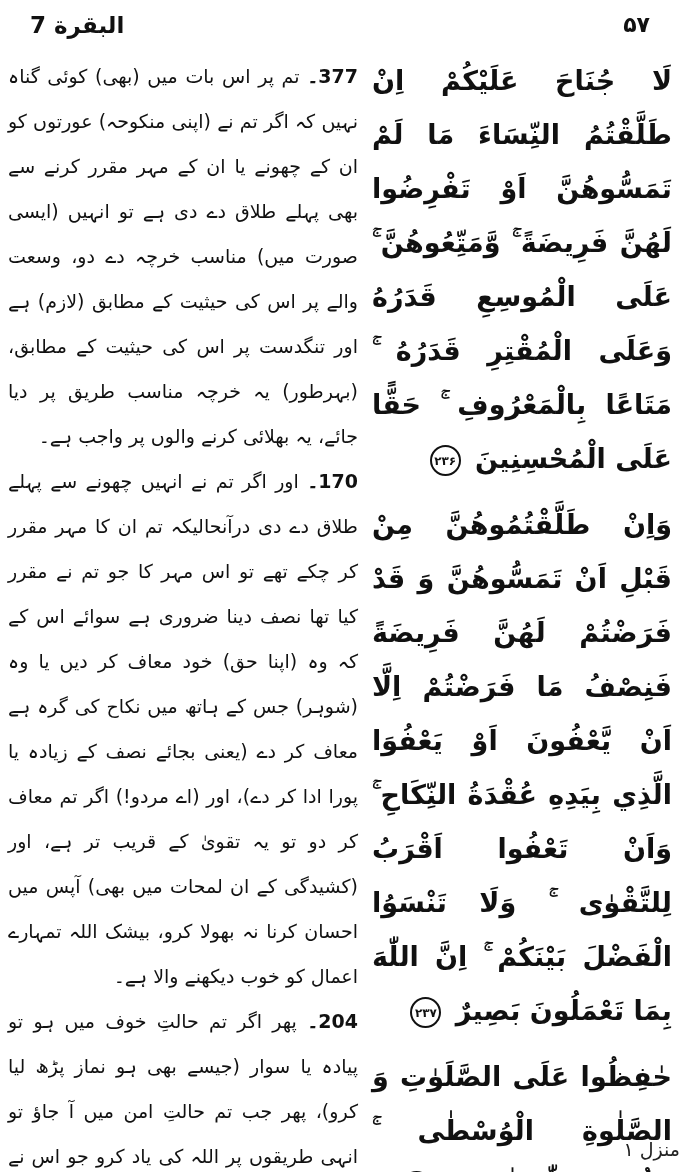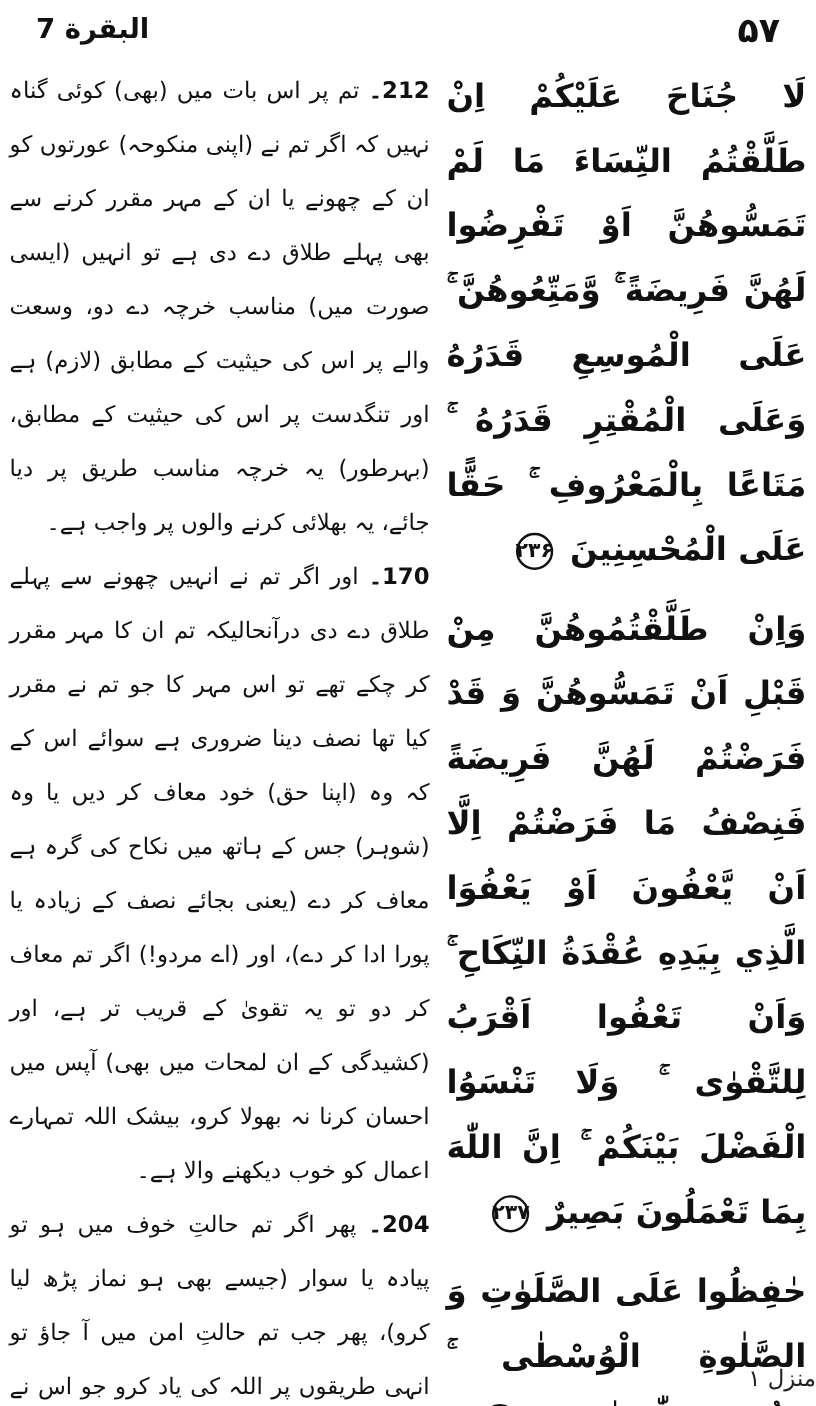--- a/index.html
+++ b/index.html
@@ -17,21 +17,21 @@
   .header{
     display:flex;
     flex-direction:row;
     justify-content:space-between;
     align-items:flex-start;
     padding:8px 30px 0 30px;
     font-weight:bold;
     font-size:23px;
     line-height:34px;
   }
-  .header .h-num{font-size:29px;}
+  .header .h-num{font-size:22px;}
   
   .columns{
     display:flex;
     flex-direction:row;   
     gap:14px;
     padding:12px 8px 0 8px;
     box-sizing:border-box;
   }
   .arabic-col{
     width:300px;
@@ -43,21 +43,21 @@
     text-justify:inter-word;
   }
   .arabic-col .verse{margin:0 0 12px 0;}
   .vnum{
     display:inline-flex;
     align-items:center;
     justify-content:center;
     width:27px;height:27px;
     border:2.5px solid #111;
     border-radius:50%;
-    font-size:17px;
+    font-size:12px;
     font-weight:bold;
     line-height:1;
     vertical-align:middle;
     margin-inline-start:5px;
   }
   .urdu-col{
     flex:1 1 auto;
     font-size:19px;
     line-height:45px;
     text-align:justify;
@@ -97,21 +97,21 @@
       </div>
       <div class="verse">
         <span class="vtext">حٰفِظُوا عَلَى الصَّلَوٰتِ وَ الصَّلٰوةِ الْوُسْطٰى ۚ وَقُومُوا لِلّٰهِ قٰنِتِينَ</span>
         <span class="vnum">۲۳۸</span>
       </div>
 
     </div>
 
     <div class="urdu-col">
       <p class="para">
-        <span class="marker">212۔</span>
+        <span class="marker">377۔</span>
         <span>تم پر اس بات میں (بھی) کوئی گناہ نہیں کہ اگر تم نے (اپنی منکوحہ) عورتوں کو ان کے چھونے یا ان کے مہر مقرر کرنے سے بھی پہلے طلاق دے دی ہے تو انہیں (ایسی صورت میں) مناسب خرچہ دے دو، وسعت والے پر اس کی حیثیت کے مطابق (لازم) ہے اور تنگدست پر اس کی حیثیت کے مطابق، (بہرطور) یہ خرچہ مناسب طریق پر دیا جائے، یہ بھلائی کرنے والوں پر واجب ہے۔</span>
       </p>
       <p class="para">
         <span class="marker">170۔</span>
         <span>اور اگر تم نے انہیں چھونے سے پہلے طلاق دے دی درآنحالیکہ تم ان کا مہر مقرر کر چکے تھے تو اس مہر کا جو تم نے مقرر کیا تھا نصف دینا ضروری ہے سوائے اس کے کہ وہ (اپنا حق) خود معاف کر دیں یا وہ (شوہر) جس کے ہاتھ میں نکاح کی گرہ ہے معاف کر دے (یعنی بجائے نصف کے زیادہ یا پورا ادا کر دے)، اور (اے مردو!) اگر تم معاف کر دو تو یہ تقویٰ کے قریب تر ہے، اور (کشیدگی کے ان لمحات میں بھی) آپس میں احسان کرنا نہ بھولا کرو، بیشک اللہ تمہارے اعمال کو خوب دیکھنے والا ہے۔</span>
       </p>
       <p class="para">
         <span class="marker">204۔</span>
         <span>پھر اگر تم حالتِ خوف میں ہو تو پیادہ یا سوار (جیسے بھی ہو نماز پڑھ لیا کرو)، پھر جب تم حالتِ امن میں آ جاؤ تو انہی طریقوں پر اللہ کی یاد کرو جو اس نے تمہیں سکھائے ہیں جنہیں تم (پہلے) نہیں جانتے تھے۔</span>
       </p>

